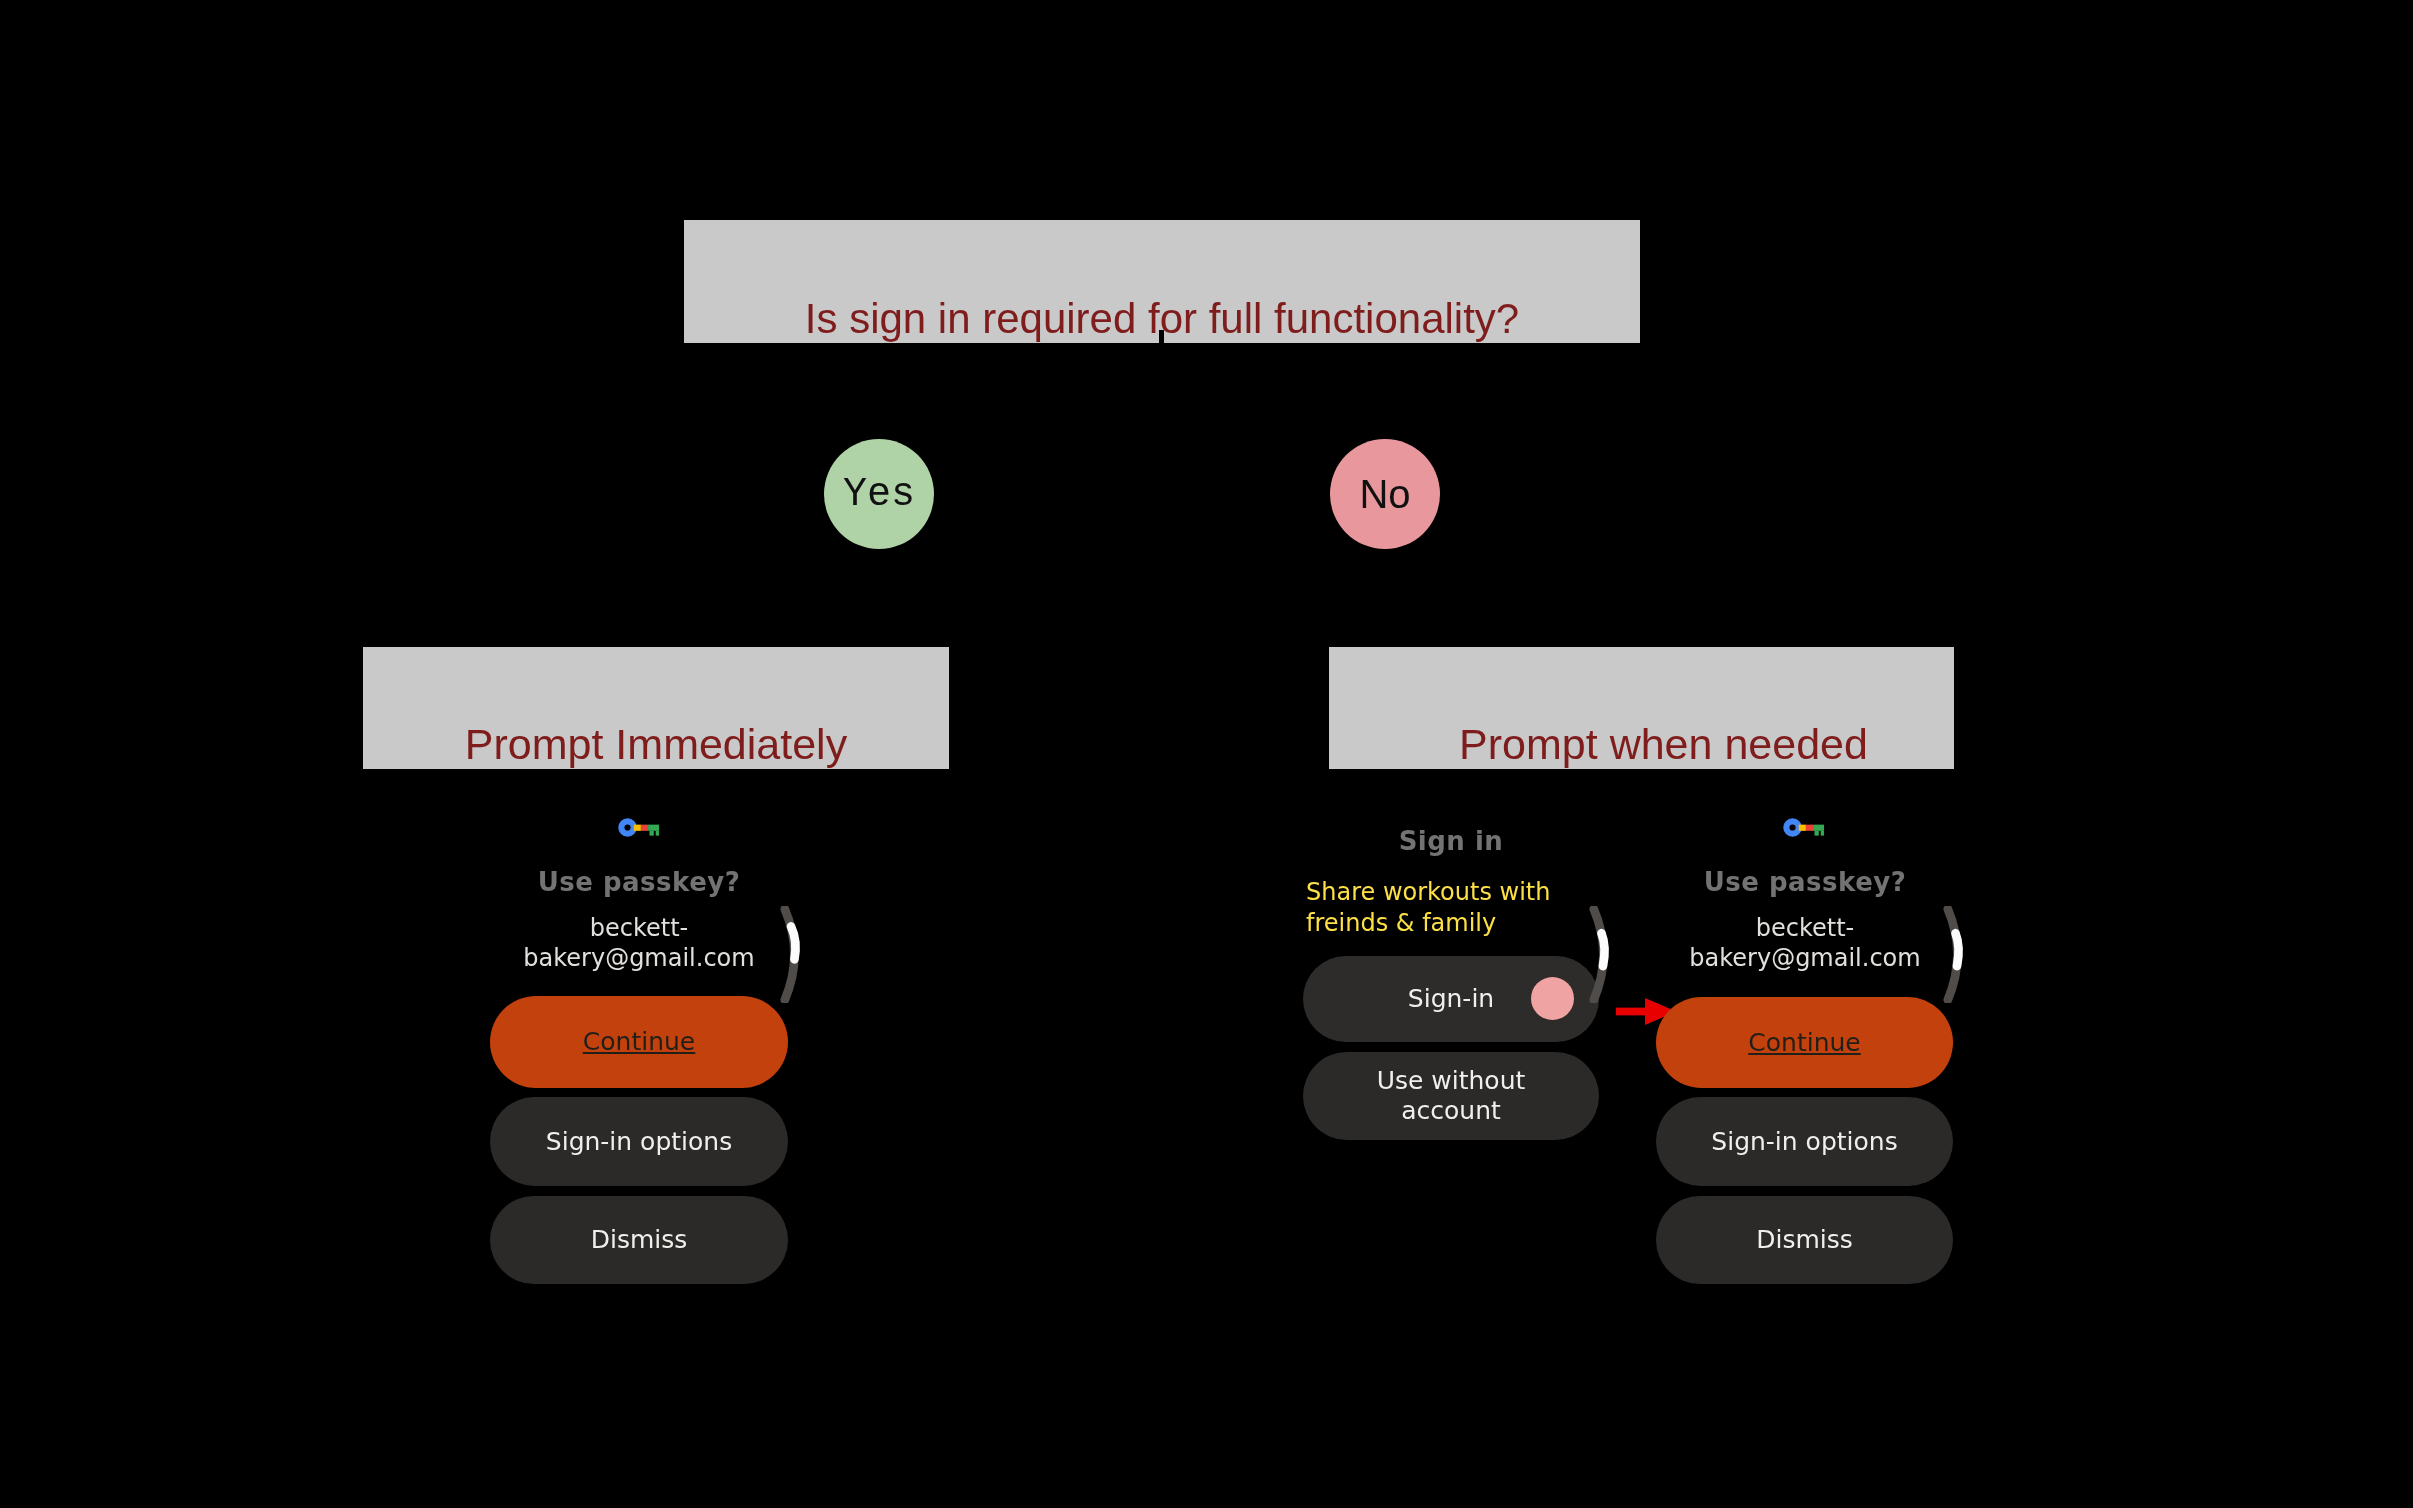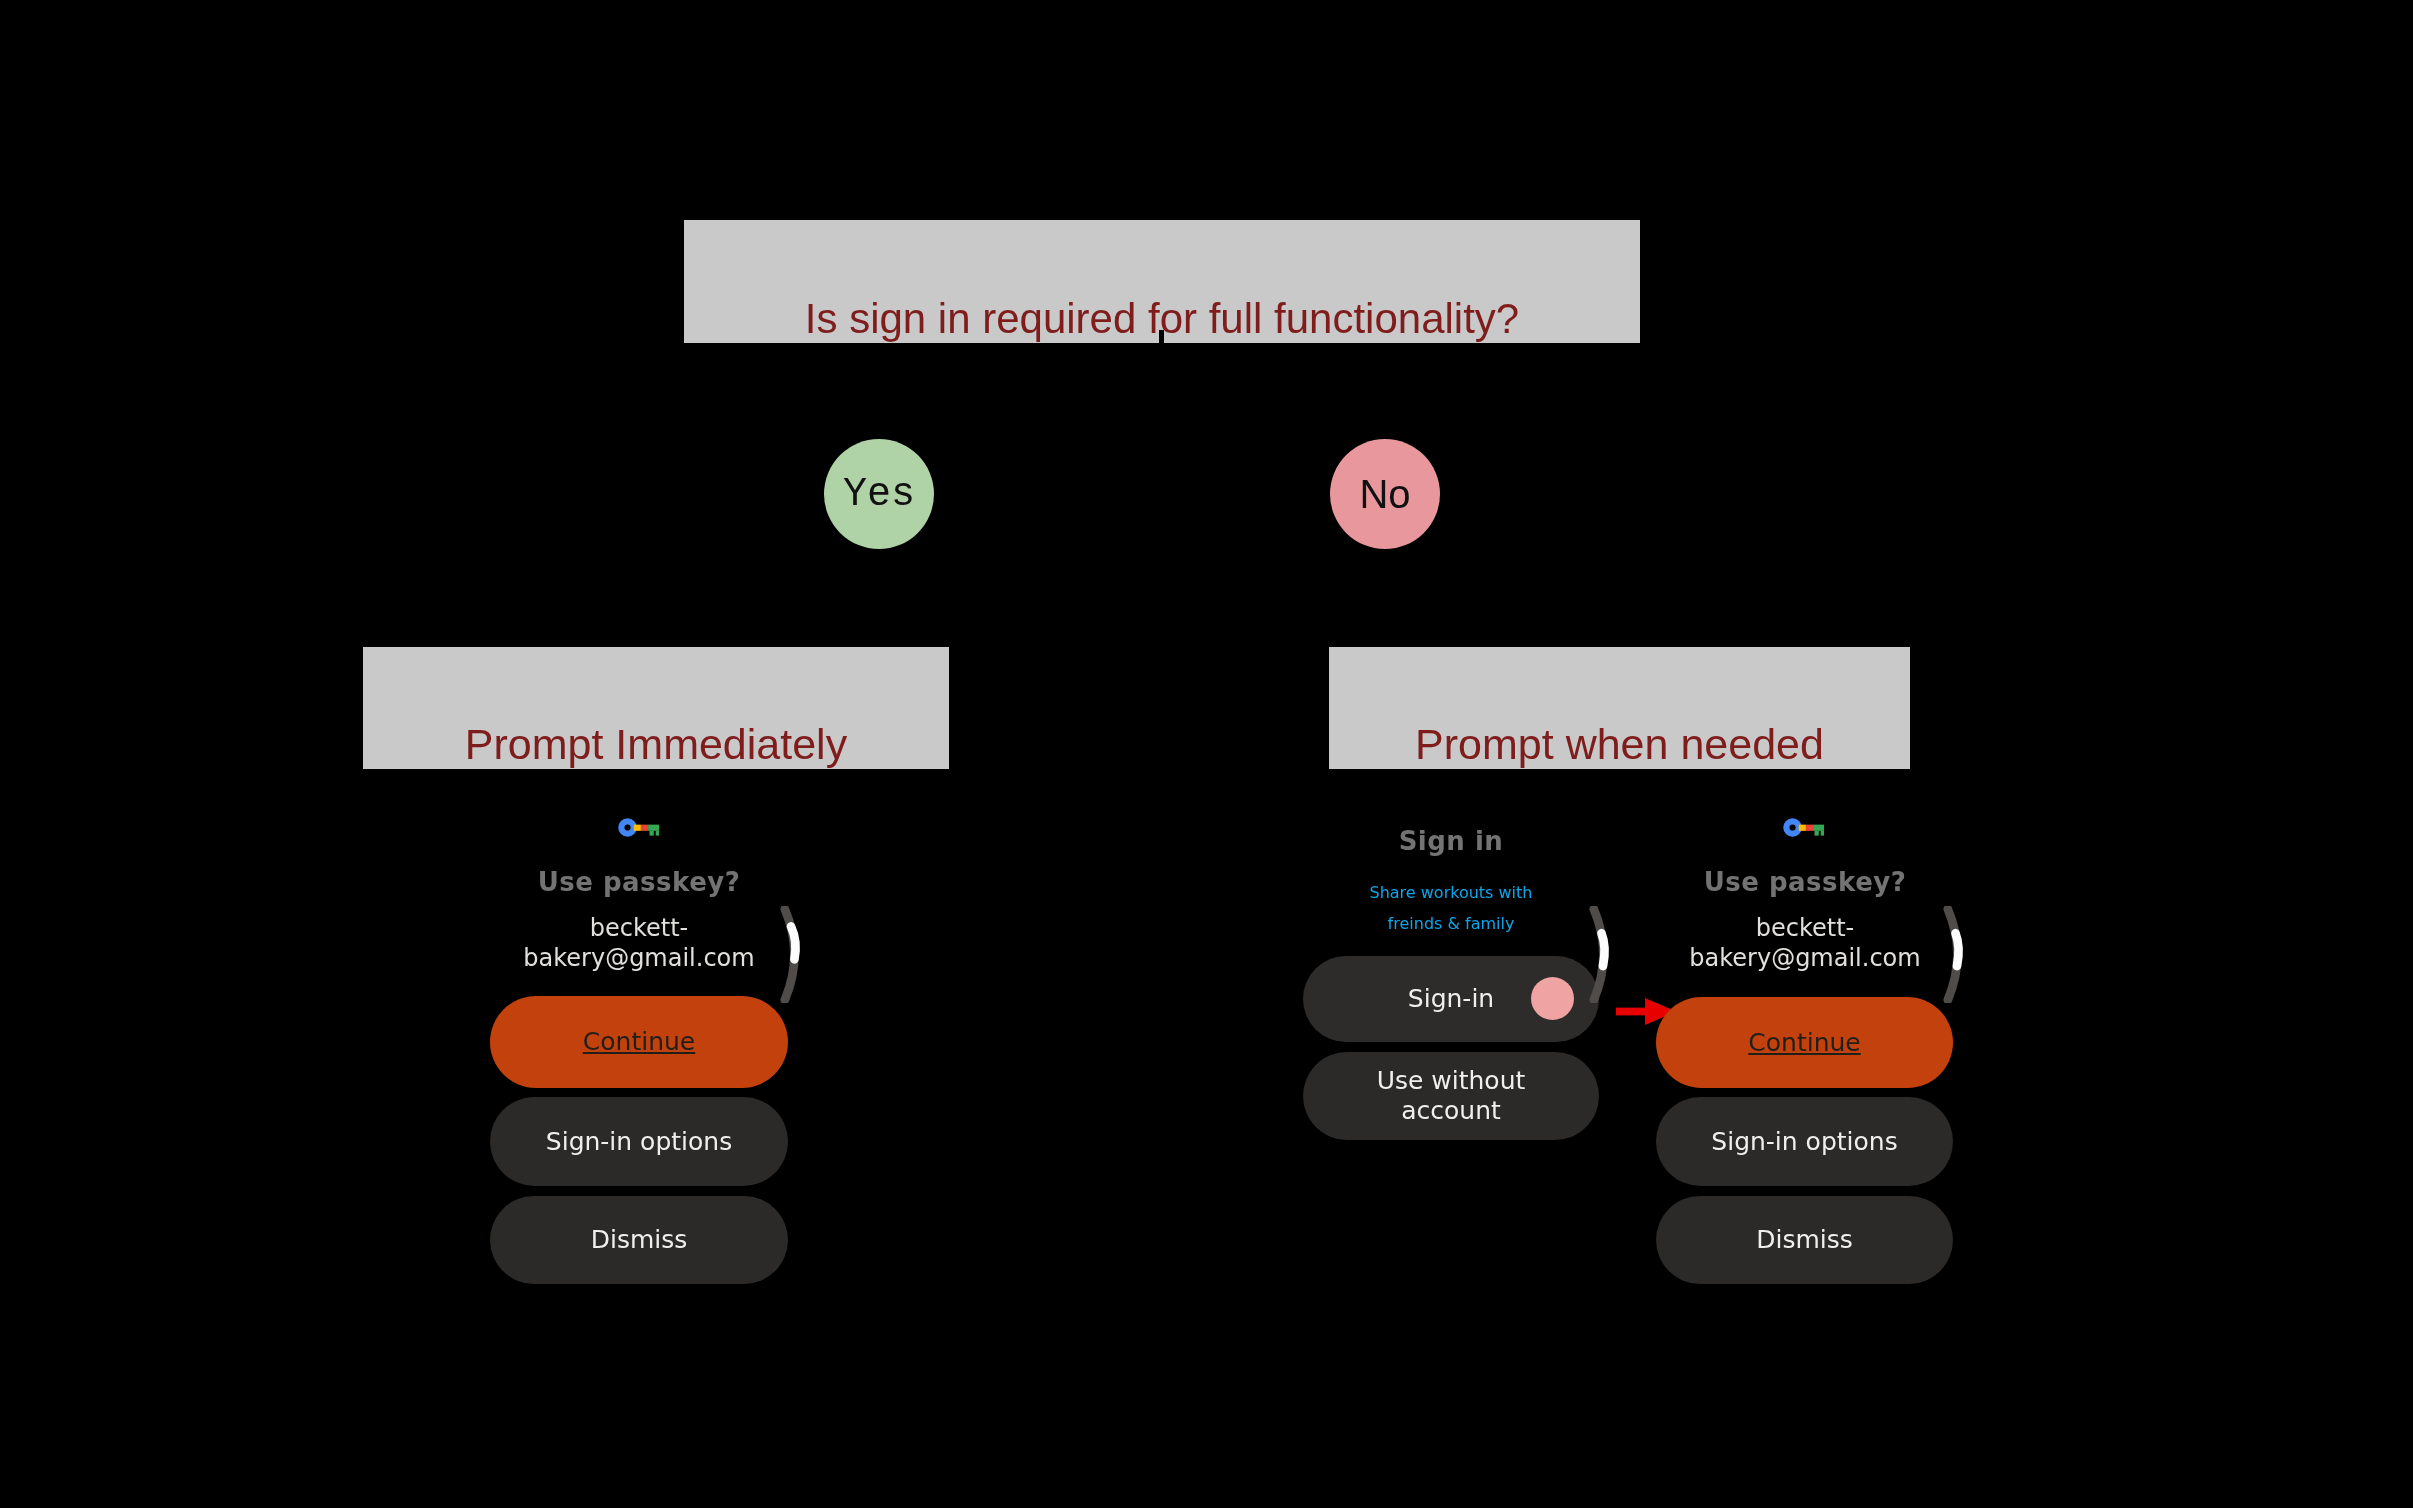--- a/index.html
+++ b/index.html
@@ -4,39 +4,39 @@
 <style>
   html,body{margin:0;padding:0;background:#000;}
   #canvas{position:relative;width:2414px;height:1508px;background:#000;overflow:hidden;
           font-family:"Liberation Sans", sans-serif;}
 
   
   .gbox{position:absolute;background:#C9C9C9;display:flex;align-items:flex-end;justify-content:center;
         color:#7f1d1d;}
   .question{left:684px;top:220px;width:956px;height:123px;font-size:42px;}
   .branch-left{left:351px;top:647px;width:586px;height:122px;font-size:43px;margin-left:12px;}
-  .branch-right{left:1329px;top:647px;width:581px;height:122px;font-size:43px;}
+  .branch-right{left:1329px;top:647px;width:581px;height:122px;font-size:43px;padding-left:44px;}
   .decision{position:absolute;width:110px;height:110px;border-radius:50%;display:flex;
             align-items:center;justify-content:center;font-size:40px;color:#111;}
   .yes{left:824px;top:439px;background:#AFD2A6;font-family:Liberation Mono, monospace;}
   .no{left:1330px;top:439px;background:#E8989C;}
   .tick{position:absolute;width:4.8px;background:#000;}
   .tick-q{left:1159px;top:330px;height:16.4px;}
   .tick-l{left:642px;top:637px;height:21px;}
   .tick-r{left:1616px;top:637px;height:21px;}
 
   
   .wfont{font-family:"DejaVu Sans", sans-serif;}
   .pk-icon{position:absolute;width:42px;height:21px;}
   .scr-title{position:absolute;width:290px;text-align:center;font-size:26px;font-weight:600;
              color:#737373;letter-spacing:0.5px;}
   .scr-sub{position:absolute;width:338px;text-align:center;font-size:24px;line-height:30px;
            color:#E2E0DD;}
-  .scr-sub2{position:absolute;width:290px;text-align:center;font-size:16px;line-height:31px;
-            color:#0ea5e9;}
+  .scr-sub2{position:absolute;width:290px;font-size:24px;line-height:31px;
+            color:#fde047;}
   .wbtn{position:absolute;border-radius:46px;display:flex;align-items:center;justify-content:center;
         font-size:25px;text-align:center;line-height:30px;}
   .btn-cream{background:#c2410c;color:#211F1A;text-decoration:underline;}
   .btn-dark{background:#2B2A28;color:#F0EFEC;}
   .scroll-arc{position:absolute;width:29px;height:97px;}
   .tap-dot{position:absolute;right:25px;top:21px;width:43px;height:43px;border-radius:50%;
            background:#EFA3A2;}
   .arrow{position:absolute;left:1614px;top:994px;width:64px;height:35px;}
 </style>
 </head>

